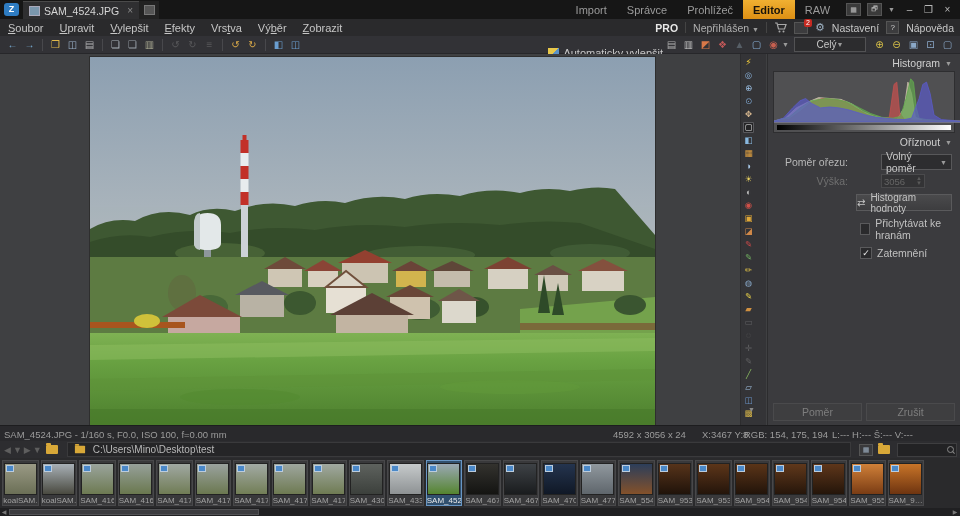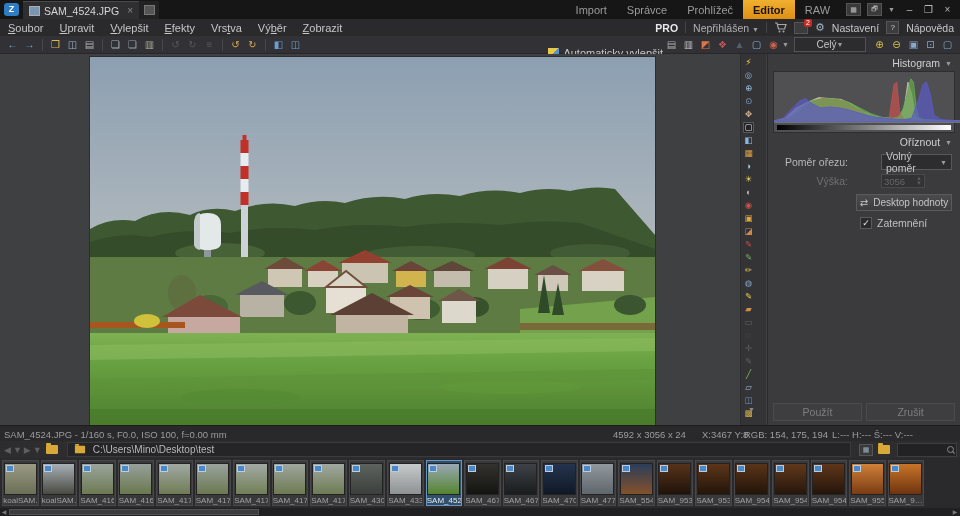--- a/index.html
+++ b/index.html
@@ -393,28 +393,32 @@
       </div>
       <div class="croprow">
         <span class="croplab dim">Výška:</span>
         <span class="spinbox">
           <span>3056</span>
           <span class="spin">▲<br>▼</span>
         </span>
       </div>
       <div id="swap-btn">
         <span>⇄</span>
-        <span>Desktop hodnoty</span>
+        <span>Histogram hodnoty</span>
+      </div>
+      <div class="checkrow">
+        <span class="checkbox"></span>
+        <span>Přichytávat ke hranám</span>
       </div>
       <div class="checkrow">
         <span class="checkbox" id="darken-check">✓</span>
         <span>Zatemnění</span>
       </div>
       <div id="panel-buttons">
-        <div class="pbtn">Použít</div>
+        <div class="pbtn">Poměr</div>
         <div class="pbtn">Zrušit</div>
       </div>
     </div>
   </div>
 
   <div id="statusbar" class="abs">
     <span id="st-file">SAM_4524.JPG - 1/160 s, F0.0, ISO 100, f=0.00 mm</span>
     <span id="st-dim">4592 x 3056 x 24</span>
     <span id="st-xy">X:3467 Y:8</span>
     <span id="st-rgb">RGB: 154, 175, 194</span>

